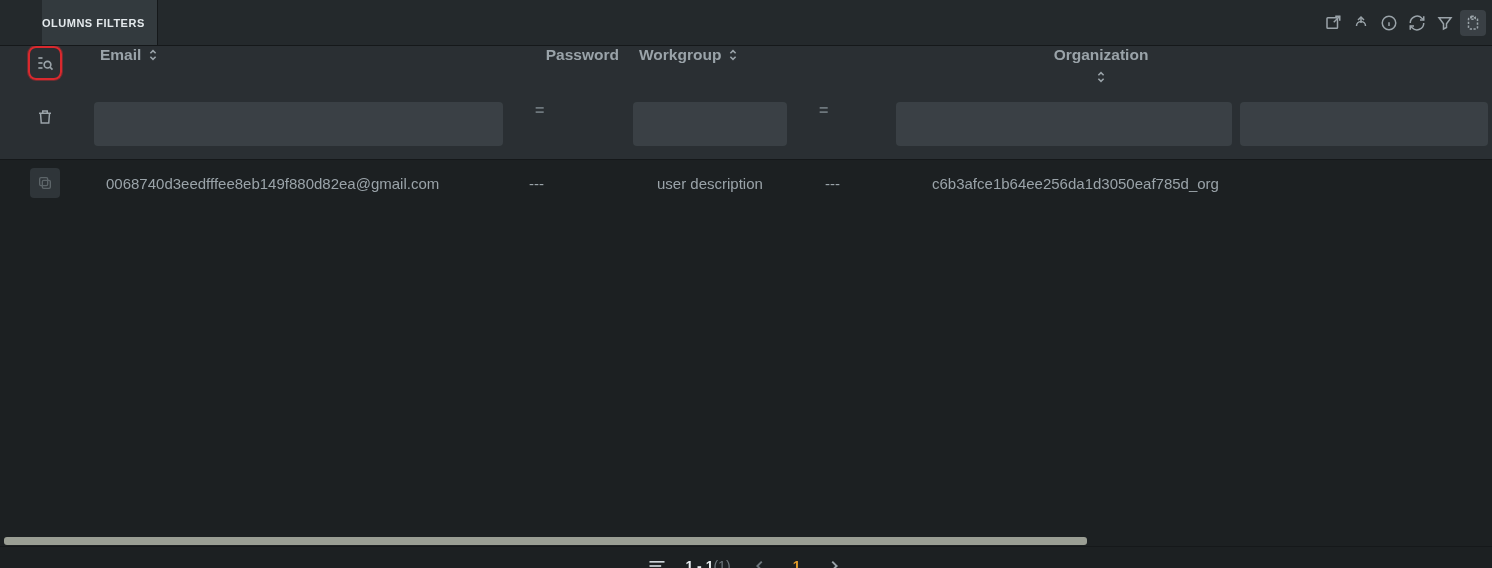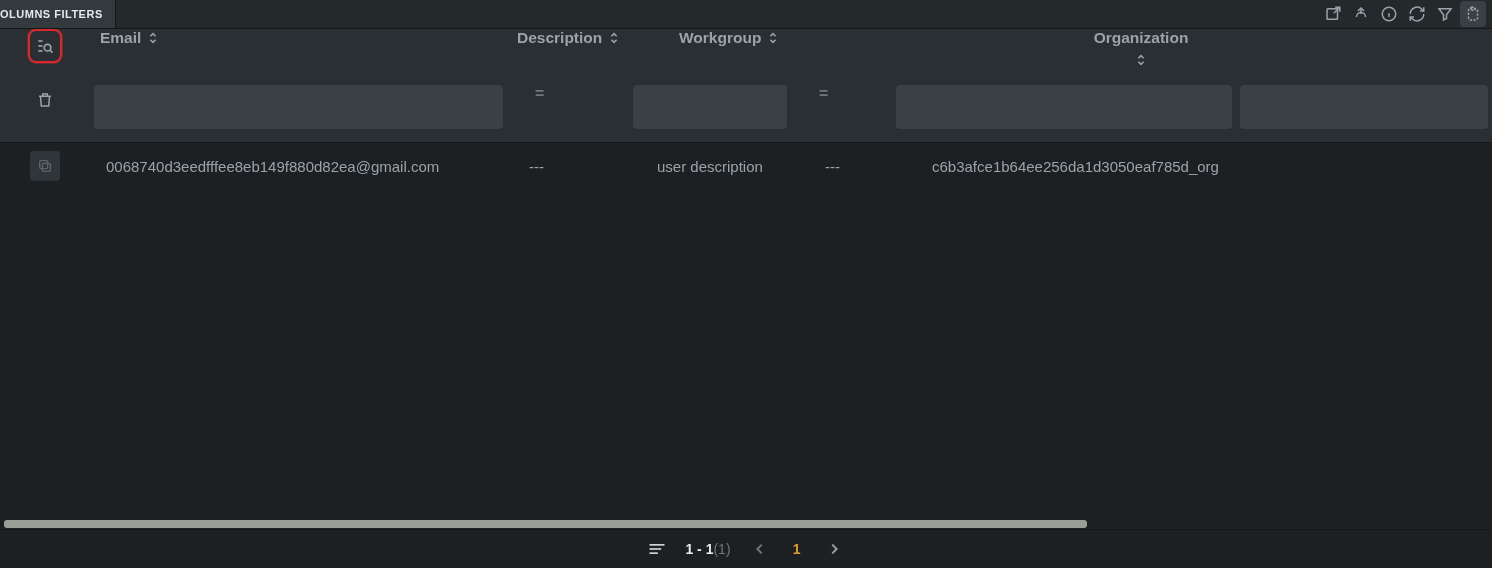--- a/index.html
+++ b/index.html
@@ -20,26 +20,27 @@
   * { box-sizing: border-box; }
   html, body {
     margin: 0; padding: 0;
     width: 1492px; height: 568px;
     background: var(--bg-dark);
     font-family: "Segoe UI", Arial, sans-serif;
     color: var(--text-primary);
     overflow: hidden;
   }
   .topbar {
-    height: 29px;
+    height: 46px;
     background: var(--bg-toolbar);
     display: flex;
     align-items: stretch;
     justify-content: space-between;
     border-bottom: 1px solid #15181a;
+    padding-left: 42px;
   }
   .topbar-left {
     display: flex;
     align-items: center;
   }
   .tab {
     background: var(--bg-header-light);
     color: #e4e9ec;
     font-size: 11px;
     font-weight: 700;
@@ -289,28 +290,22 @@
       </div>
       <div class="head-cell col-email sortable">
         <span>Email</span>
         <span class="sort-icon">
           <svg viewBox="0 0 12 16" fill="none" stroke="#9aa3a9" stroke-width="1.8">
               <path d="M3 6l3-3 3 3"></path>
               <path d="M3 10l3 3 3-3"></path>
             </svg>
         </span>
       </div>
-      <div class="head-cell col-desc sortable">
-        <span>Description</span>
-        <span class="sort-icon">
-          <svg viewBox="0 0 12 16" fill="none" stroke="#9aa3a9" stroke-width="1.8">
-              <path d="M3 6l3-3 3 3"></path>
-              <path d="M3 10l3 3 3-3"></path>
-            </svg>
-        </span>
+      <div class="head-cell col-password" style="justify-content:flex-end;">
+        <span>Password</span>
       </div>
       <div class="head-cell col-workgroup sortable">
         <span>Workgroup</span>
         <span class="sort-icon">
           <svg viewBox="0 0 12 16" fill="none" stroke="#9aa3a9" stroke-width="1.8">
               <path d="M3 6l3-3 3 3"></path>
               <path d="M3 10l3 3 3-3"></path>
             </svg>
         </span>
       </div>

